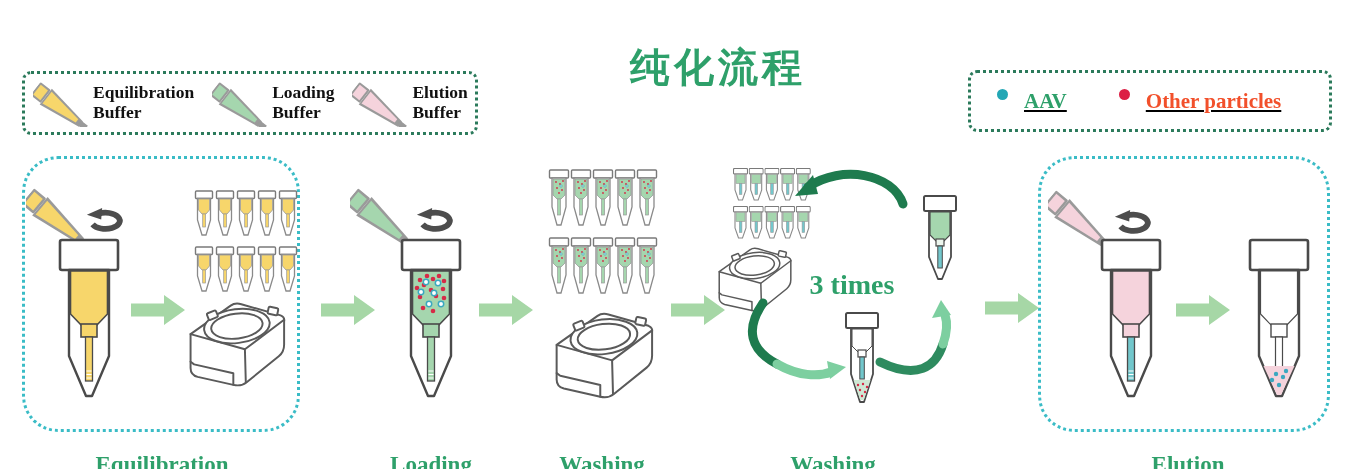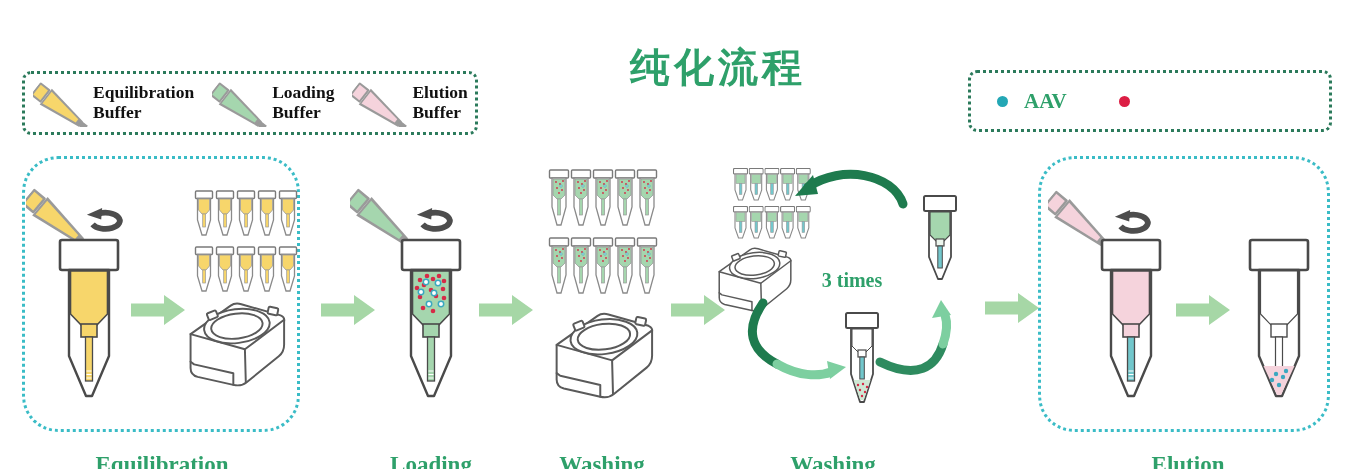--- a/index.html
+++ b/index.html
@@ -9,36 +9,36 @@
   .title{position:absolute;left:718px;top:12px;transform:translateX(-50%);
          font-family:"DejaVu Sans", sans-serif;font-weight:bold;font-size:40px;
          letter-spacing:4px;color:#2EA06A;white-space:nowrap;}
   
   .legend{position:absolute;border:3px dotted #2B7A5B;border-radius:9px;
           display:flex;align-items:center;box-sizing:border-box;background:#fff;}
   .legend.buffers{left:22px;top:43px;width:456px;height:64px;padding:0 8px;gap:18px;}
   .legend.particles{left:968px;top:42px;width:364px;height:62px;padding:0 0 0 26px;gap:52px;}
   .buffer-item{display:flex;align-items:center;gap:4px;}
   .buffer-label{font-weight:bold;font-size:17.5px;line-height:1.12;color:#111;}
-  .p-item{display:flex;align-items:center;gap:16px;}
+  .p-item{display:flex;align-items:flex-start;gap:16px;text-decoration:underline;}
   .dot{width:11px;height:11px;border-radius:50%;display:inline-block;}
   .dot.aav{background:#23A7B5;}
   .dot.other{background:#DC1E44;}
   .p-label{font-weight:bold;font-size:21px;}
   .p-label.aav{color:#2EA06A;}
   .p-label.other{color:#F2502B;}
   
   .stage-box{position:absolute;border:3px dotted #3ABCC6;border-radius:36px;box-sizing:border-box;}
   #eq-box{left:22px;top:128px;width:278px;height:276px;}
   #el-box{left:1038px;top:128px;width:292px;height:276px;}
   
   .stage-label{position:absolute;top:424px;transform:translateX(-50%);
                font-weight:bold;font-size:23px;color:#2EA06A;white-space:nowrap;}
   .cycle-label{position:absolute;left:852px;top:241px;transform:translateX(-50%);
-               font-weight:bold;font-size:20px;color:#2EA06A;white-space:nowrap;}
+               font-weight:bold;font-size:28px;color:#2EA06A;white-space:nowrap;}
   svg{display:block;}
   .hidden-defs{position:absolute;width:0;height:0;overflow:hidden;}
 </style>
 </head>
 <body>
 
 <div id="canvas">
 
   <svg class="hidden-defs" aria-hidden="true">
     <defs>
@@ -136,20 +136,21 @@
     </div>
   </div>
 
   <div class="legend particles">
     <div class="p-item">
       <span class="dot aav"></span>
       <span class="p-label aav">AAV</span>
     </div>
     <div class="p-item">
       <span class="dot other"></span>
+      <span class="p-label other">Other particles</span>
     </div>
   </div>
 
   <div id="eq-box" class="stage-box"></div>
   <div id="el-box" class="stage-box"></div>
 
   <svg class="abs" style="left:26px;top:156px;color:#F7D66B" width="76" height="76">
     <g transform="translate(10,2) rotate(40)">
         <use href="#sym-pipette" width="80" height="26"></use>
       </g>

